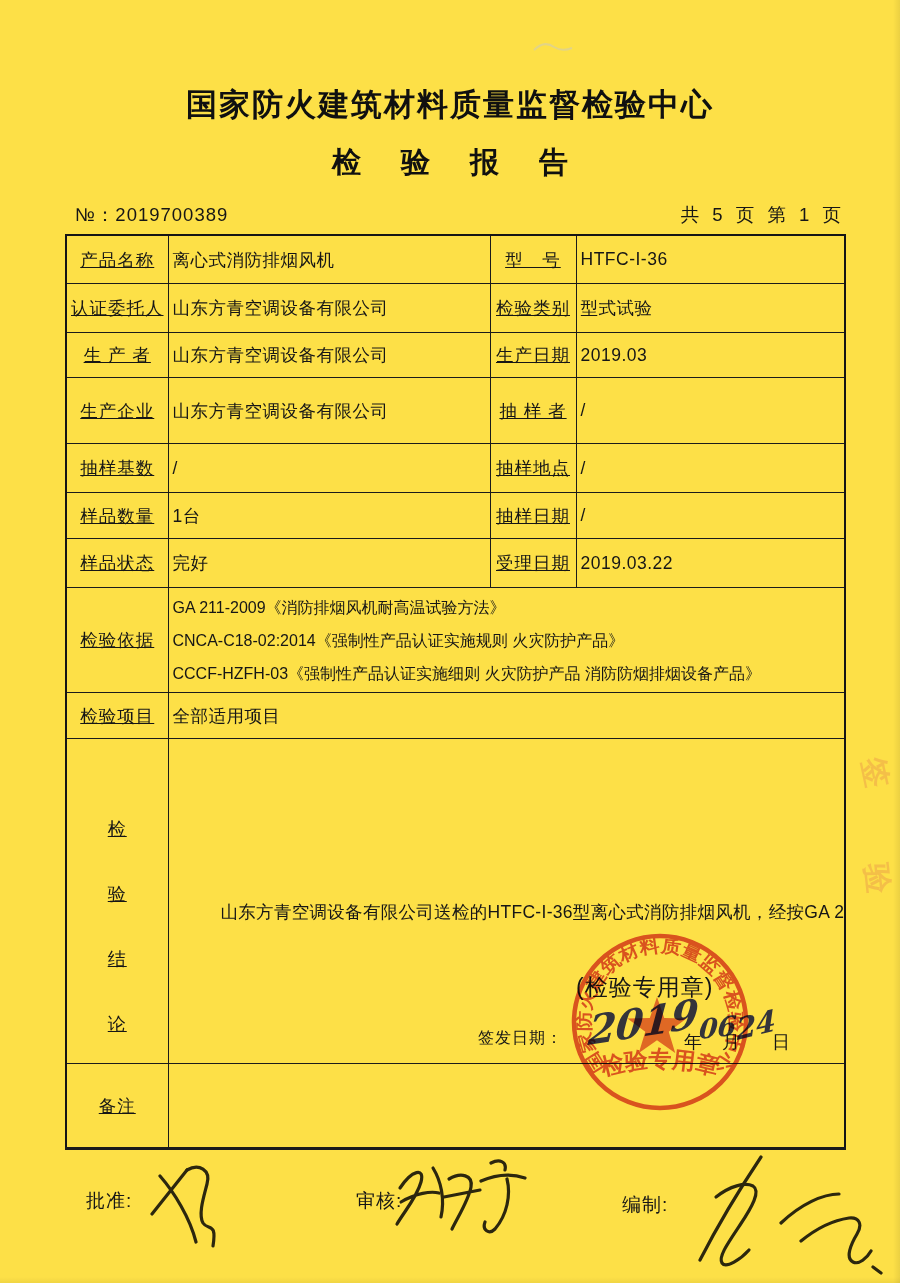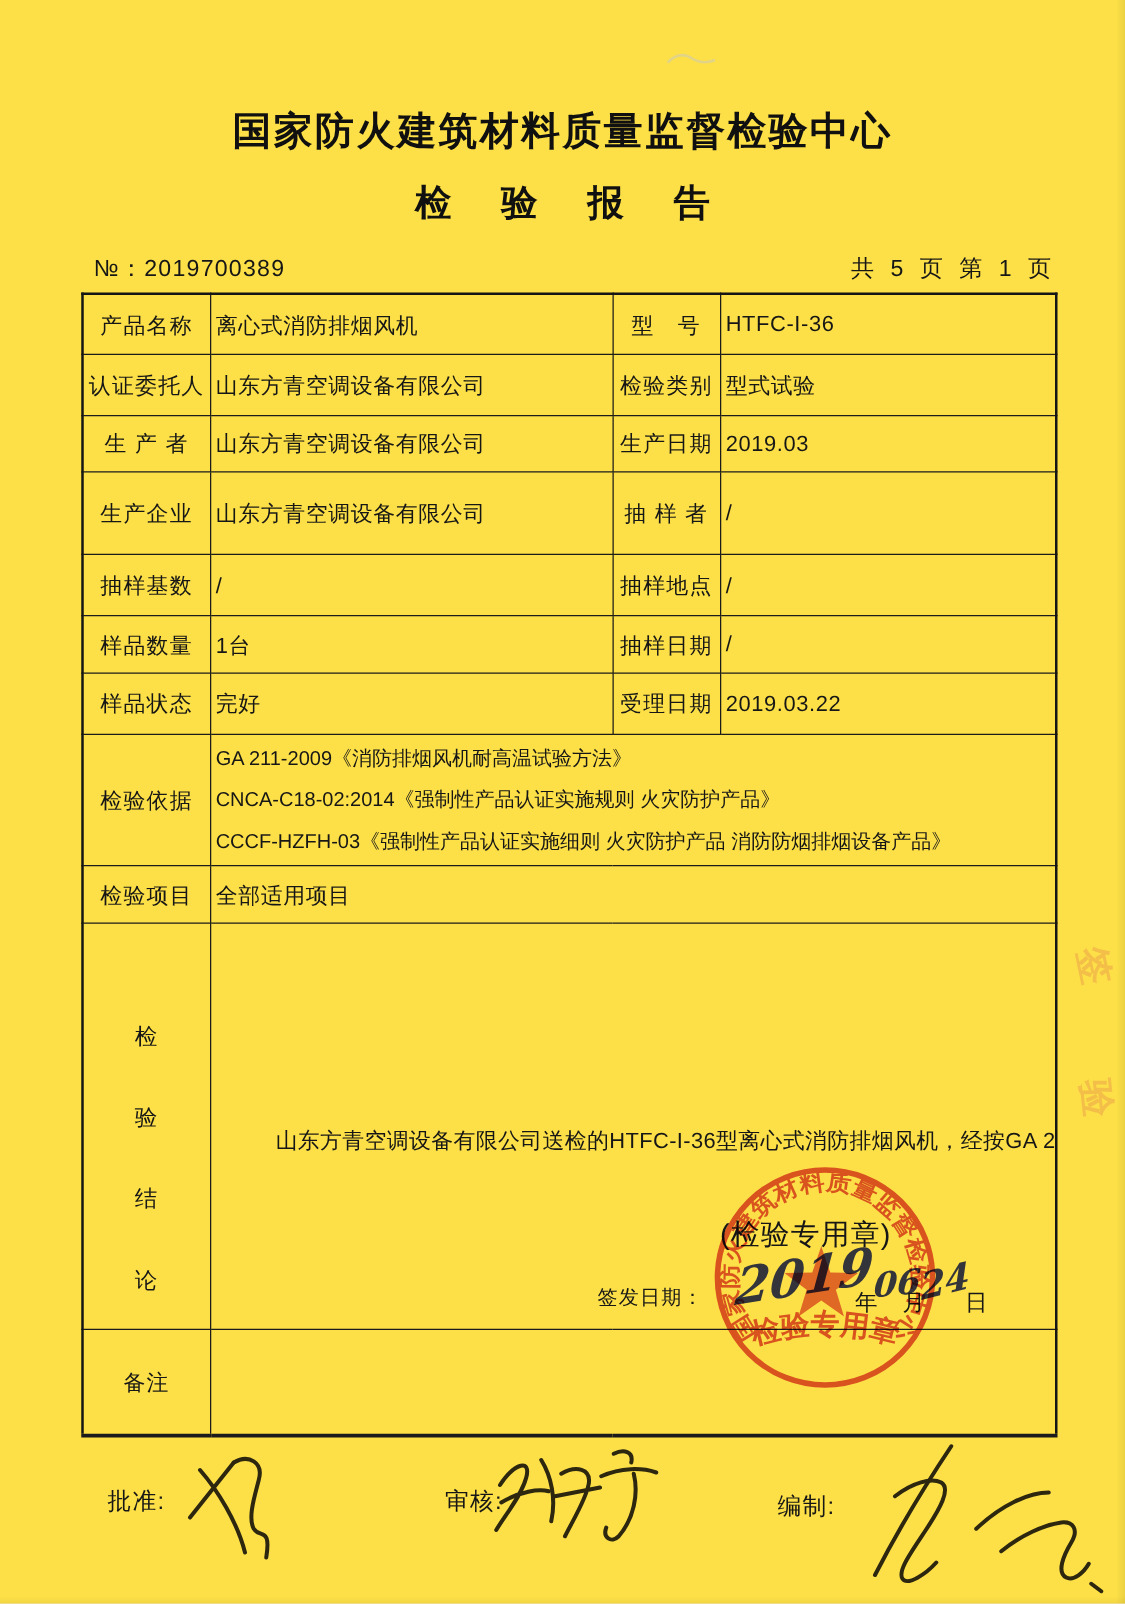--- a/index.html
+++ b/index.html
@@ -34,21 +34,21 @@
     border-collapse:collapse;table-layout:fixed;
     font-size:17.5px;
   }
   table.report td{
     border:1.6px solid #1b1b1b;
     padding:0 4px;vertical-align:middle;
     overflow:hidden;white-space:nowrap;
   }
   table.report{border:2.2px solid #151515;}
   tr.rb td{border-bottom-width:3px;}
-  td.lbl{text-align:center;letter-spacing:1px;}
+  td.lbl{text-align:center;letter-spacing:1px;text-decoration:underline;}
   td.val{padding-left:9px;letter-spacing:0.5px;margin-left:40px;}
   .h48 td{height:47px}.h49 td{height:48px}.h45 td{height:44px}
   .h66 td{height:65px}.h46 td{height:45px}.h105 td{height:104px}
   .h325 td{height:324px}.h84 td{height:83px}
   td.multiline{white-space:normal;line-height:33px;padding:7px 6px 7px 10px;
     font-size:16px;letter-spacing:0;}
   td.conclusion-cell{white-space:normal;vertical-align:top;position:relative;
     padding:0;}
   .conclusion-text{
     padding:22px 10px 0 13px;text-indent:2em;text-align:justify;

